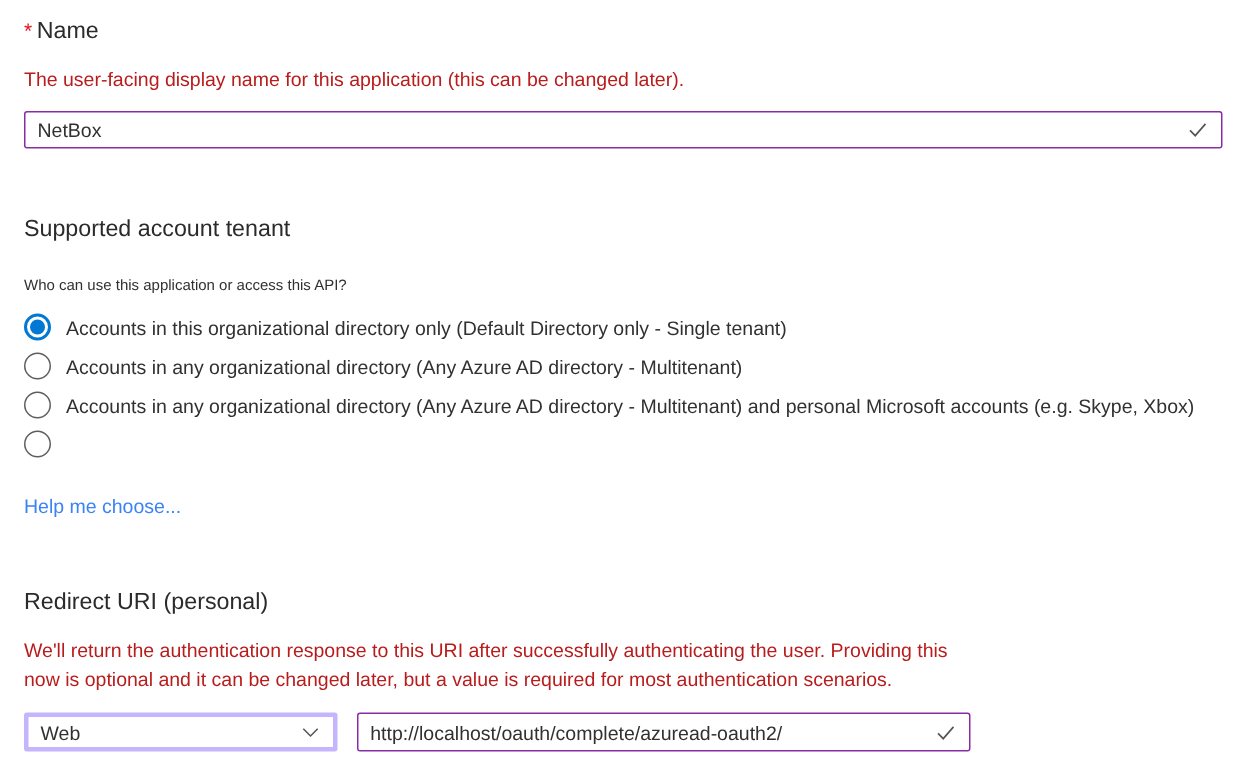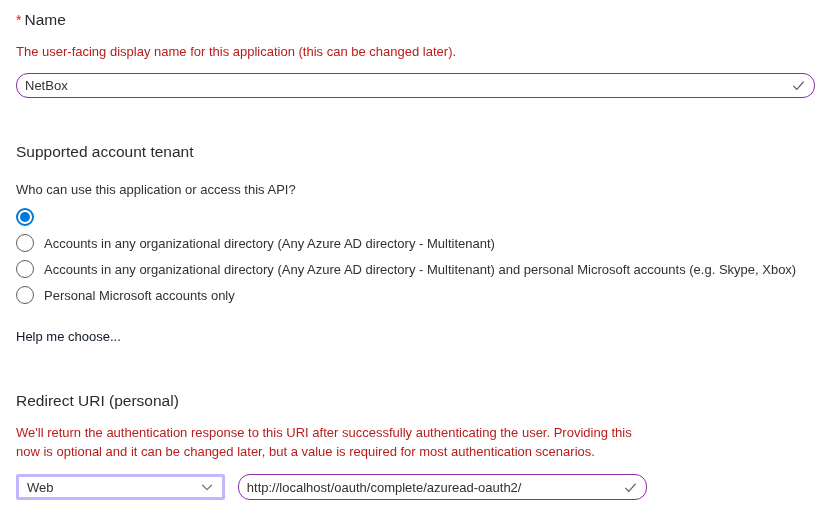--- a/index.html
+++ b/index.html
@@ -25,36 +25,36 @@
     line-height: 19px;
     color: #b91c1c;
     margin-top: 12px;
     max-width: 804px;
   }
 
   .text-input {
     display: flex; align-items: center;
     height: 25px;
     border: 1px solid #8a2da5;
-    border-radius: 12px;
+    border-radius: 2px;
     background: #ffffff;
     padding: 0 8px;
     margin-top: 12px;
     width: 799px;
   }
   .text-input .value {
     flex: 1;
     font-size: 13px;
     color: #323130;
     white-space: nowrap; overflow: hidden;
   }
   .icon-glyph { display: inline-flex; align-items: center; flex: none; }
 
   .heading2 { margin-top: 44px; }
-  .question { margin-top: 18px; font-size: 13px; line-height: 19px; }
+  .question { margin-top: 18px; font-size: 10px; line-height: 19px; }
 
   .radio-group { margin-top: 5px; }
   .radio-row {
     display: flex; align-items: center;
     height: 26px;
     cursor: default;
   }
   .radio-circle {
     width: 18px; height: 18px;
     border: 1px solid #605e5c;
@@ -68,21 +68,21 @@
   }
   .radio-dot { width: 10px; height: 10px; border-radius: 50%; background: transparent; }
   .radio-row.selected .radio-dot { background: #0078d4; }
   .radio-label { margin-left: 10px; font-size: 13px; color: #323130; white-space: nowrap; }
 
   .help-link {
     display: inline-block;
     margin-top: 19px;
     font-size: 13px;
     line-height: 19px;
-    color: #0f172a;
+    color: #3b82f6;
     text-decoration: none;
     cursor: pointer;
   }
 
   .heading3 { margin-top: 45px; }
   .redirect-desc { }
 
   .uri-row { display: flex; margin-top: 13px; }
   .select-box {
     display: flex; align-items: center;
@@ -123,38 +123,38 @@
   
   <div class="section-title heading2">Supported account tenant</div>
 
   <div class="question">Who can use this application or access this API?</div>
 
   <div class="radio-group">
     <div class="radio-row selected">
       <span class="radio-circle">
           <span class="radio-dot"></span>
         </span>
+      <span class="radio-label">Accounts in this organizational directory only (Default Directory only - Single tenant)</span>
     </div>
     <div class="radio-row">
       <span class="radio-circle">
           <span class="radio-dot"></span>
         </span>
       <span class="radio-label">Accounts in any organizational directory (Any Azure AD directory - Multitenant)</span>
     </div>
     <div class="radio-row">
       <span class="radio-circle">
           <span class="radio-dot"></span>
         </span>
       <span class="radio-label">Accounts in any organizational directory (Any Azure AD directory - Multitenant) and personal Microsoft accounts (e.g. Skype, Xbox)</span>
     </div>
     <div class="radio-row">
       <span class="radio-circle">
           <span class="radio-dot"></span>
         </span>
-      <span class="radio-label">Personal Microsoft accounts only</span>
     </div>
   </div>
 
   <a class="help-link">Help me choose...</a>
 
   
   <div class="section-title heading3">Redirect URI (personal)</div>
 
   <div class="field-desc redirect-desc">We'll return the authentication response to this URI after successfully authenticating the user. Providing this now is optional and it can be changed later, but a value is required for most authentication scenarios.</div>
 

